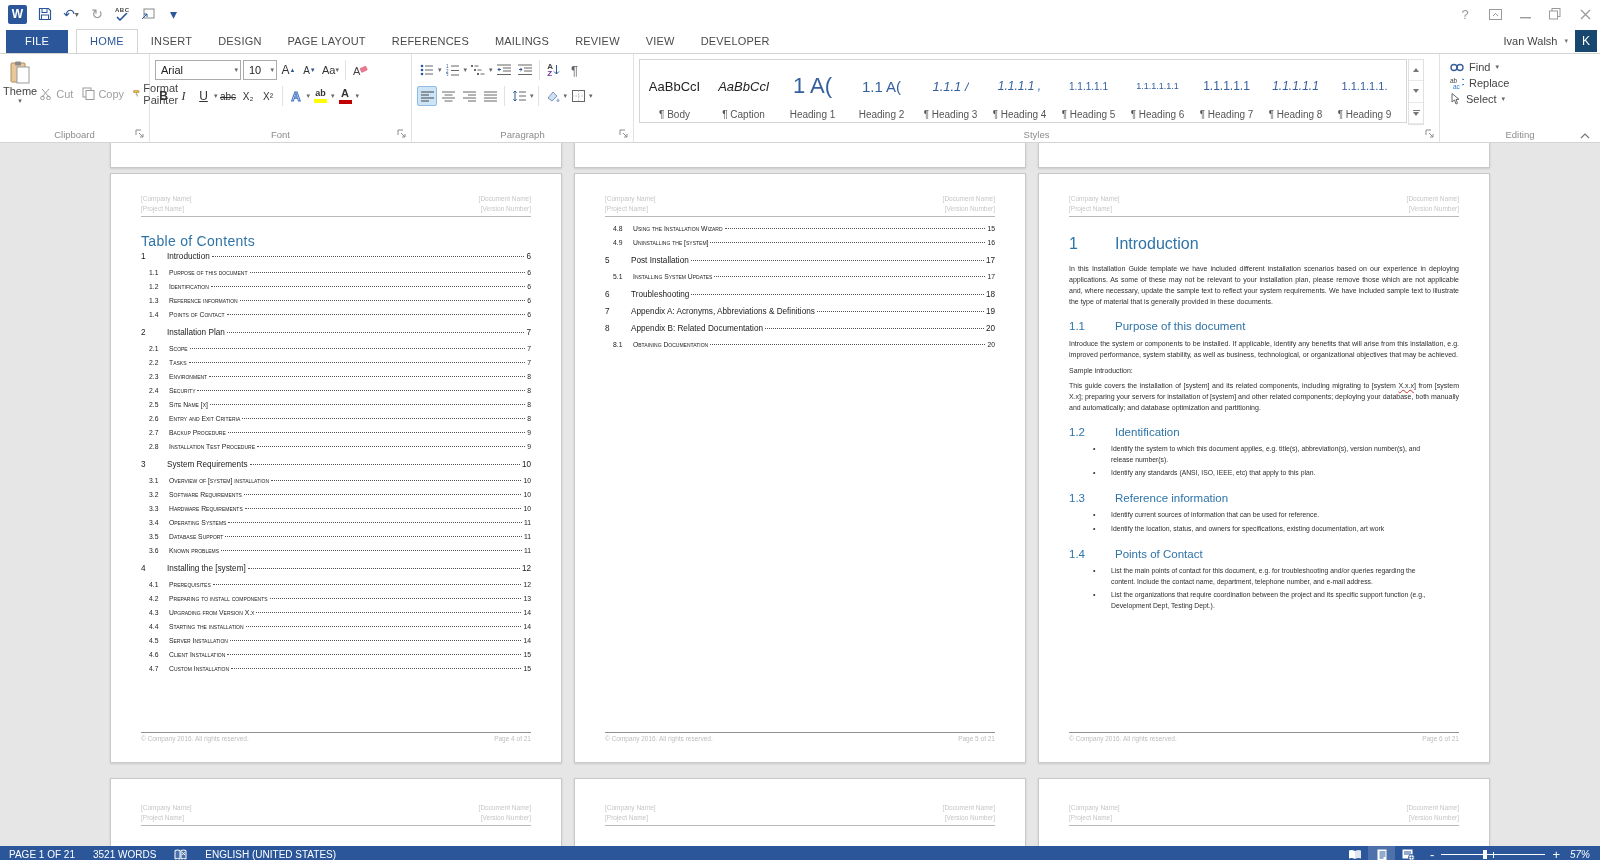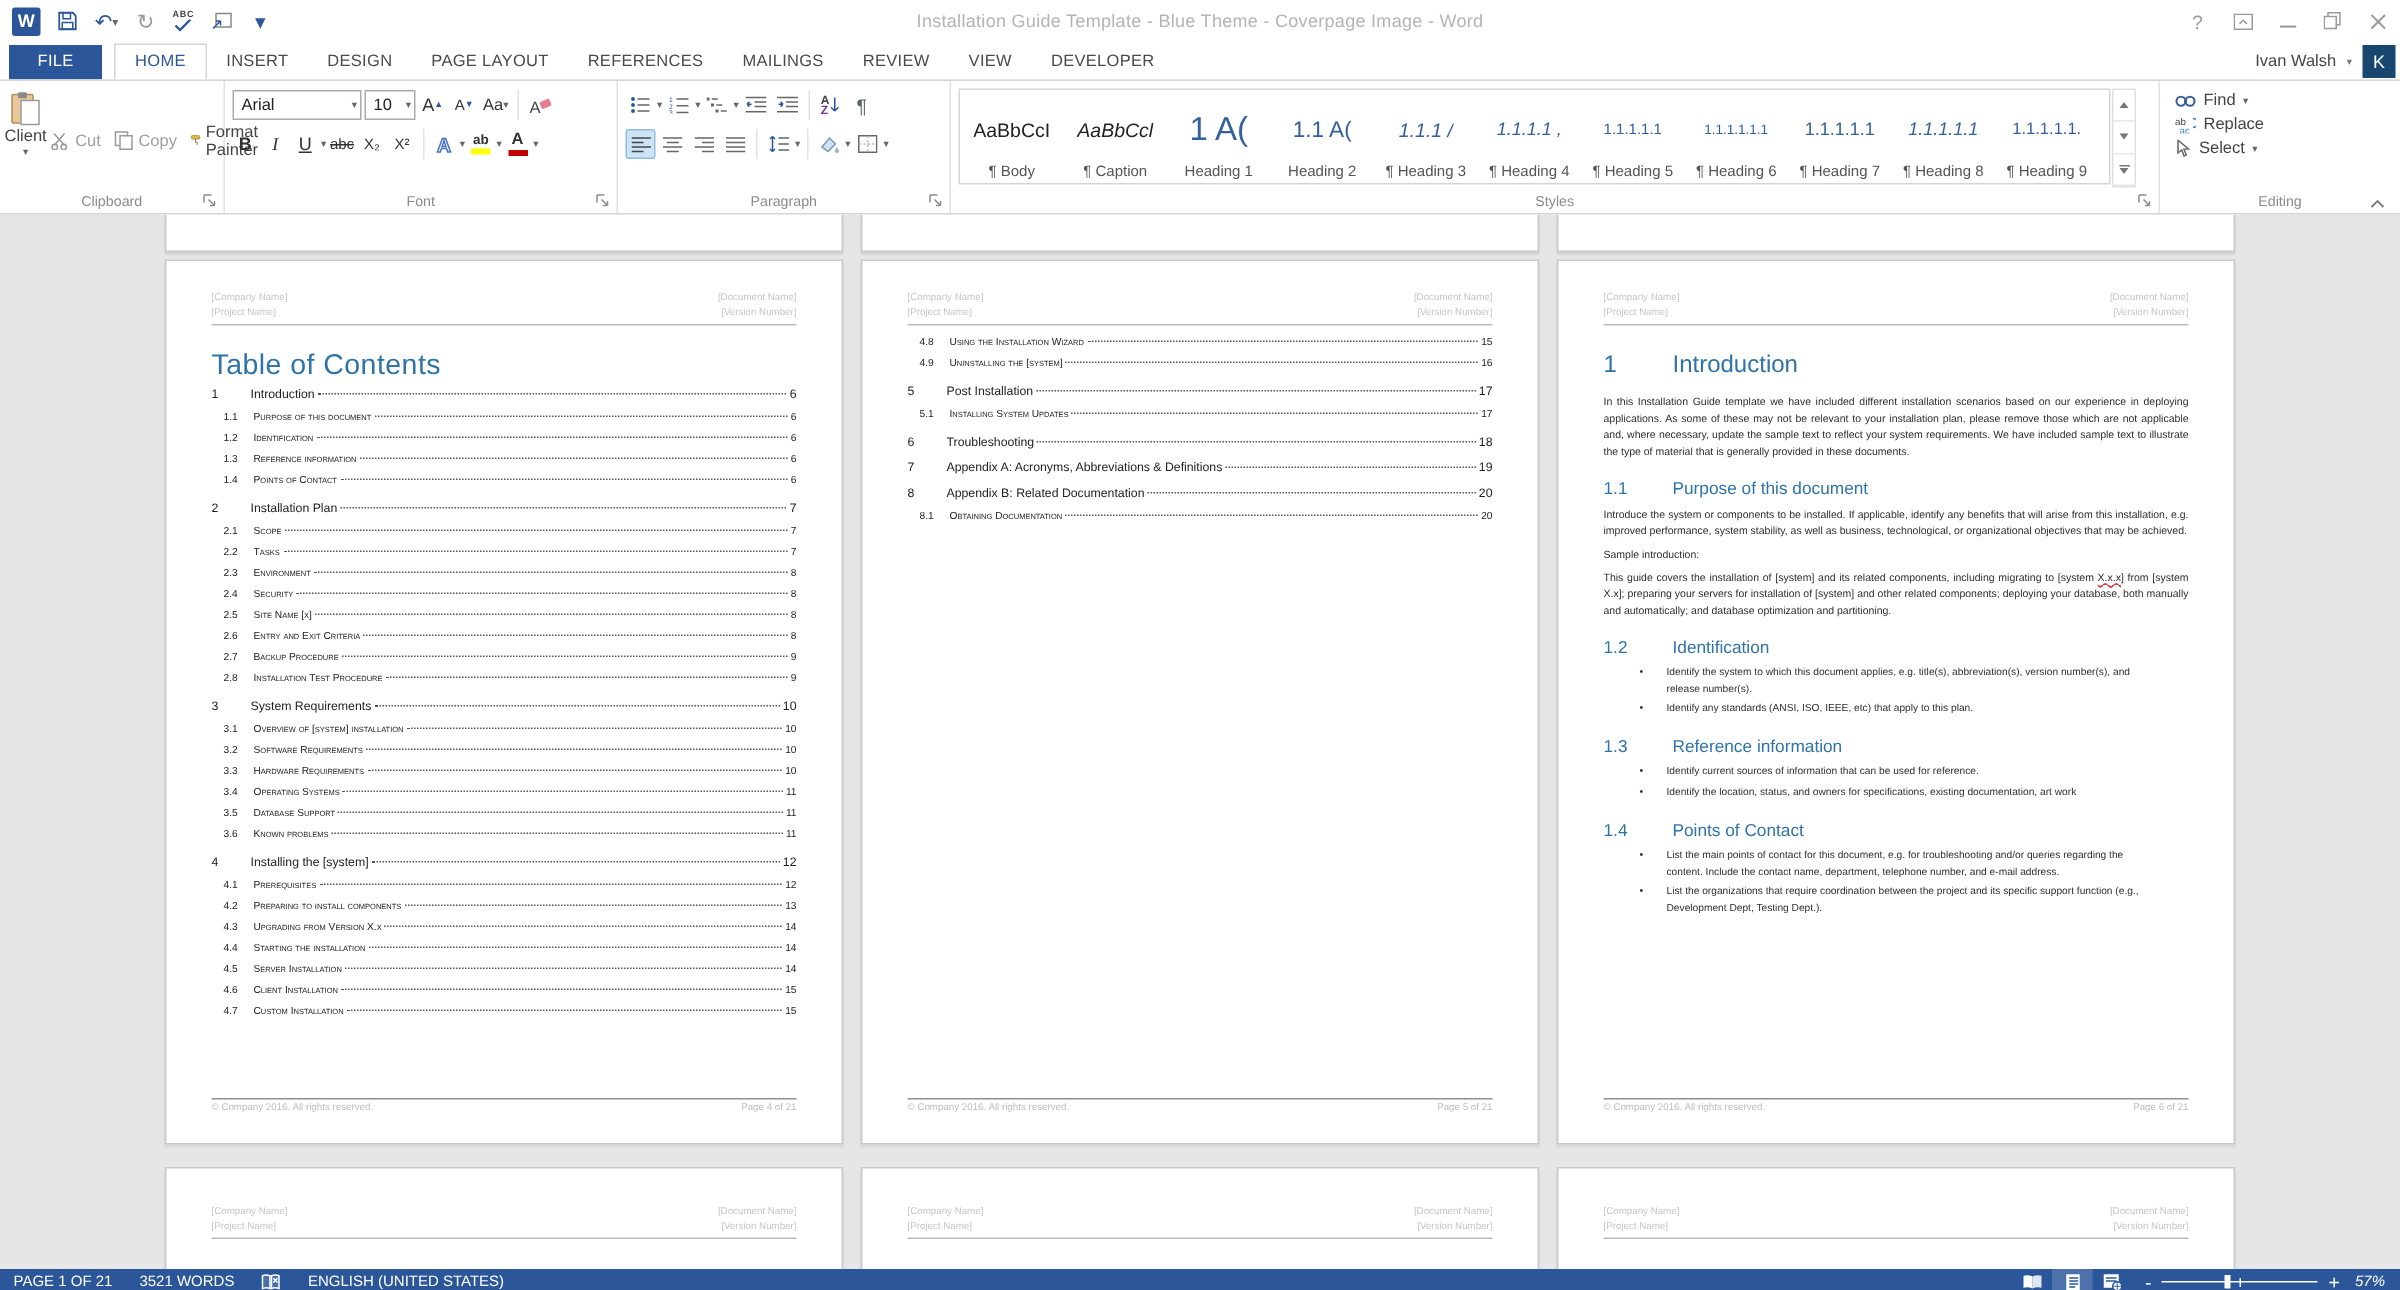--- a/index.html
+++ b/index.html
@@ -103,21 +103,21 @@
   .row-top { top:0; } .row-main { top:30px; } .row-bottom { top:635px; }
   .sheet { width:452px; background:#fff; border:1px solid #c9c9c9; box-shadow:0 1px 2px rgba(0,0,0,.12); flex:none; position:relative; }
   .sheet.top { height:25px; border-top:none; }
   .sheet.main { height:590px; padding:20px 30px; }
   .sheet.bottom { height:90px; padding:24px 30px 0; }
 
   .phead { display:flex; justify-content:space-between; font-size:6.5px; line-height:1.5; color:#c6c6c6; border-bottom:1px solid #b9b9b9; padding-bottom:2px; }
   .phead .r { text-align:right; }
   .pfoot { position:absolute; left:30px; right:30px; bottom:20px; border-top:1px solid #8f8f8f; padding-top:2px; display:flex; justify-content:space-between; font-size:6.5px; color:#bdbdbd; }
 
-  .toc-title { font-size:19px; color:#2e74a8; margin:16px 0 0; font-weight:400; letter-spacing:.3px; }
+  .toc-title { font-size:14px; color:#2e74a8; margin:16px 0 0; font-weight:400; letter-spacing:.3px; }
   .tocrow { display:flex; align-items:baseline; font-size:6.8px; color:#222; height:14px; }
   .tocrow .n { flex:none; width:26px; }
   .tocrow .dots { flex:1; border-bottom:1px dotted #555; margin:0 2px; transform:translateY(-2px); }
   .tocrow .pg { flex:none; }
   .tocrow.lvl1 { font-size:8.2px; margin:3px 0 3px; }
   .tocrow.lvl2 { font-variant:small-caps; }
   .tocrow.lvl2 .n { width:20px; margin-left:8px; font-variant:normal; }
 
   .h1row { display:flex; align-items:baseline; color:#2e74a8; font-size:16px; margin:18px 0 10px; }
   .h1row .hn { flex:none; width:46px; }
@@ -168,21 +168,20 @@
         </svg>
     </span>
     <span class="ic">
       <svg width="14" height="12" viewBox="0 0 14 12">
           <rect x="3" y="1" width="10" height="9" fill="none" stroke="#888"></rect>
           <path d="M1 11 L6 6 M6 6 l-3 0 M6 6 l0 3" stroke="#2b579a" fill="none"></path>
         </svg>
     </span>
     <span class="ic qat-dd">▾</span>
   </div>
-  <div class="title-text">Installation Guide Template - Blue Theme - Coverpage Image - Word</div>
   <div class="winctl">
     <span class="wbtn">?</span>
     <span class="wbtn">
       <svg width="13" height="11" viewBox="0 0 13 11">
           <rect x="0.5" y="0.5" width="12" height="10" fill="none" stroke="#9a9a9a"></rect>
           <path d="M4 7 L6.5 4.5 L9 7" fill="none" stroke="#9a9a9a"></path>
         </svg>
     </span>
     <span class="wbtn">
       <svg width="11" height="11" viewBox="0 0 11 11">
@@ -235,21 +234,21 @@
 
 <div class="ribbon">
 
   <div class="rgroup g-clip">
     <div class="paste-btn">
       <svg width="22" height="24" viewBox="0 0 22 24">
           <rect x="2" y="2" width="14" height="19" rx="1" fill="#e8c89a" stroke="#b08d56"></rect>
           <rect x="6" y="0.5" width="6" height="4" rx="1" fill="#8a8a8a"></rect>
           <rect x="8" y="6" width="12" height="16" fill="#fff" stroke="#9a9a9a"></rect>
         </svg>
-      <span>Client</span>
+      <span>Theme</span>
       <span class="ddarr">▾</span>
     </div>
     <div class="clip-col">
       <span class="sbtn gray-t">
         <svg width="13" height="12" viewBox="0 0 13 12">
             <path d="M2 1 L9 9 M9 1 L2 9" stroke="#9a9a9a" fill="none"></path>
             <circle cx="2.5" cy="10" r="1.8" fill="none" stroke="#9a9a9a"></circle>
             <circle cx="8.5" cy="10" r="1.8" fill="none" stroke="#9a9a9a"></circle>
           </svg>
         <span>Cut</span>

